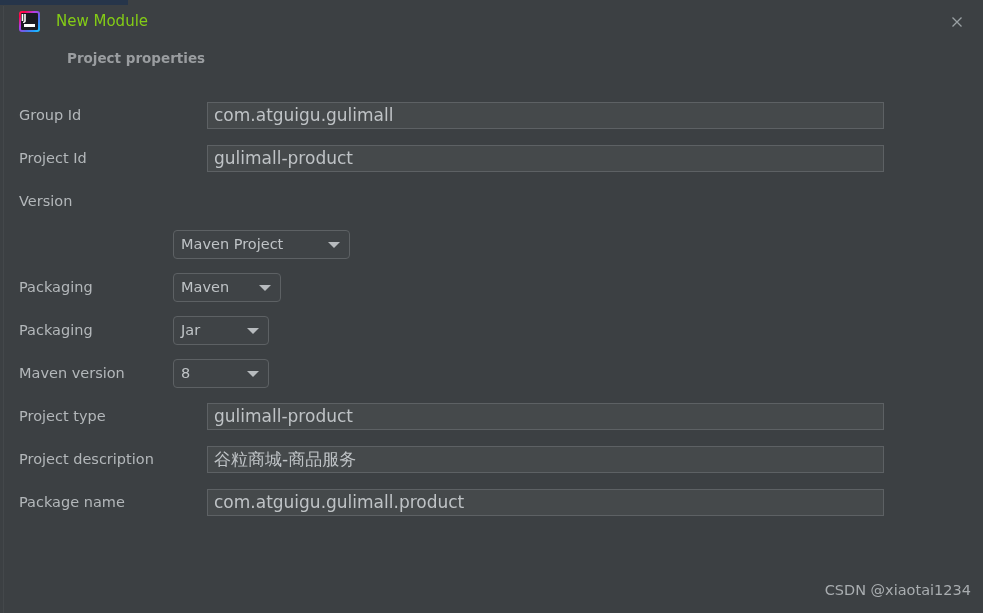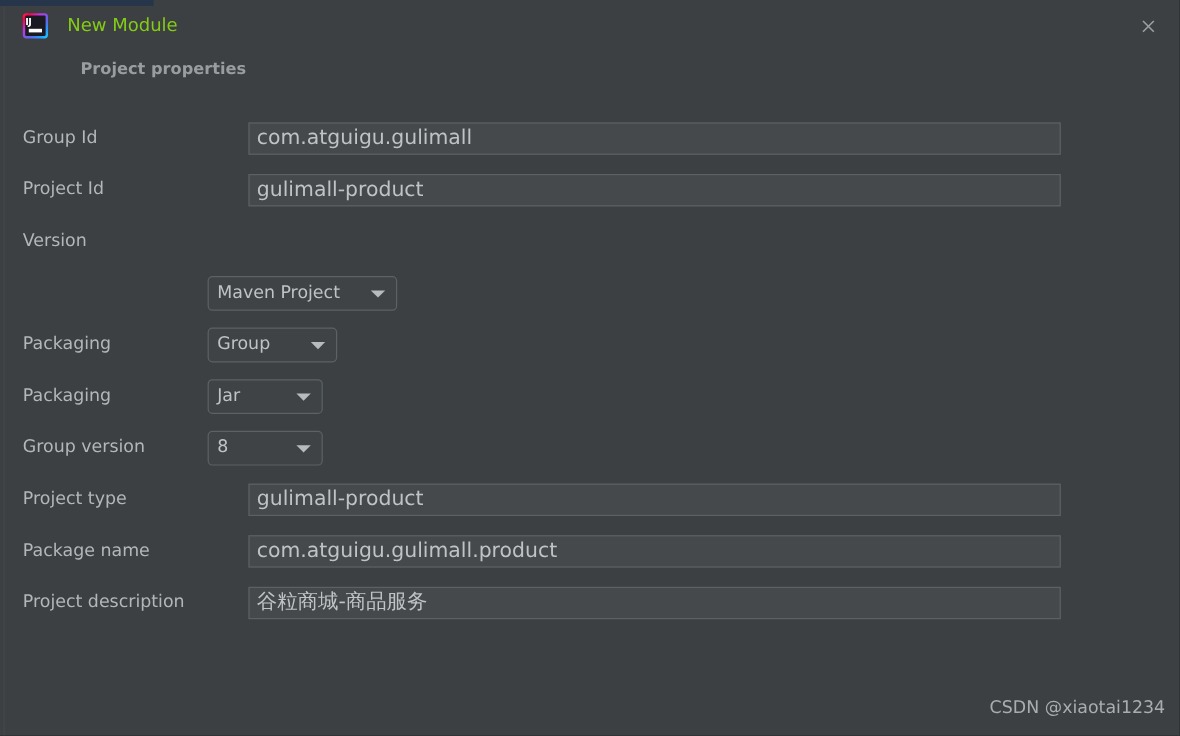--- a/index.html
+++ b/index.html
@@ -181,21 +181,21 @@
   .combo .combo-arrow {
     position: absolute;
     right: 9px;
     top: 11px;
     width: 0;
     height: 0;
     border-left: 6px solid transparent;
     border-right: 6px solid transparent;
     border-top: 6px solid #b7bbbe;
   }
-  .combo.w-project-type { width: 158px; }
+  .combo.w-project-type { width: 177px; }
   .combo.w-language     { width: 108px; }
   .combo.w-packaging    { width: 96px; text-align: center; }
   .combo.w-javaversion  { width: 96px; }
 
   
   .watermark {
     position: absolute;
     right: 12px;
     bottom: 15px;
     font-size: 14.5px;
@@ -247,53 +247,53 @@
     <div class="row">
       <div class="combo w-project-type">
         <span class="combo-value">Maven Project</span>
         <span class="combo-arrow"></span>
       </div>
     </div>
 
     <div class="row">
       <div class="row-label">Packaging</div>
       <div class="combo w-language">
-        <span class="combo-value">Group</span>
+        <span class="combo-value">Maven</span>
         <span class="combo-arrow"></span>
       </div>
     </div>
 
     <div class="row">
       <div class="row-label">Packaging</div>
       <div class="combo w-packaging">
         <span class="combo-value">Jar</span>
         <span class="combo-arrow"></span>
       </div>
     </div>
 
     <div class="row">
-      <div class="row-label">Group version</div>
+      <div class="row-label">Maven version</div>
       <div class="combo w-javaversion">
         <span class="combo-value">8</span>
         <span class="combo-arrow"></span>
       </div>
     </div>
 
     <div class="row">
       <div class="row-label">Project type</div>
       <div class="text-field">gulimall-product</div>
     </div>
 
     <div class="row">
+      <div class="row-label">Project description</div>
+      <div class="text-field">谷粒商城-商品服务</div>
+    </div>
+
+    <div class="row">
       <div class="row-label">Package name</div>
       <div class="text-field">com.atguigu.gulimall.product</div>
     </div>
 
-    <div class="row">
-      <div class="row-label">Project description</div>
-      <div class="text-field">谷粒商城-商品服务</div>
-    </div>
-
   </div>
 
   <div class="watermark">CSDN @xiaotai1234</div>
 
 </div>
 
 </body></html>

